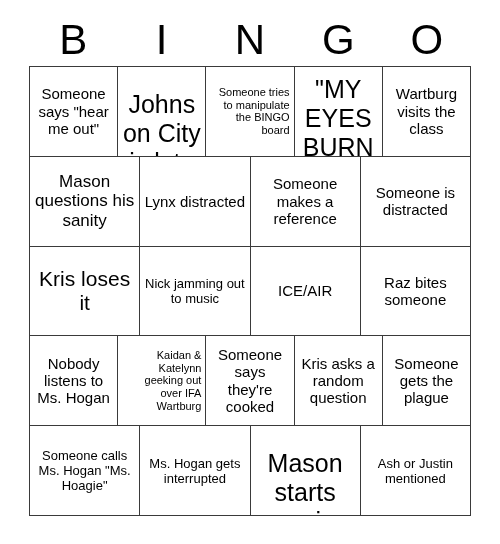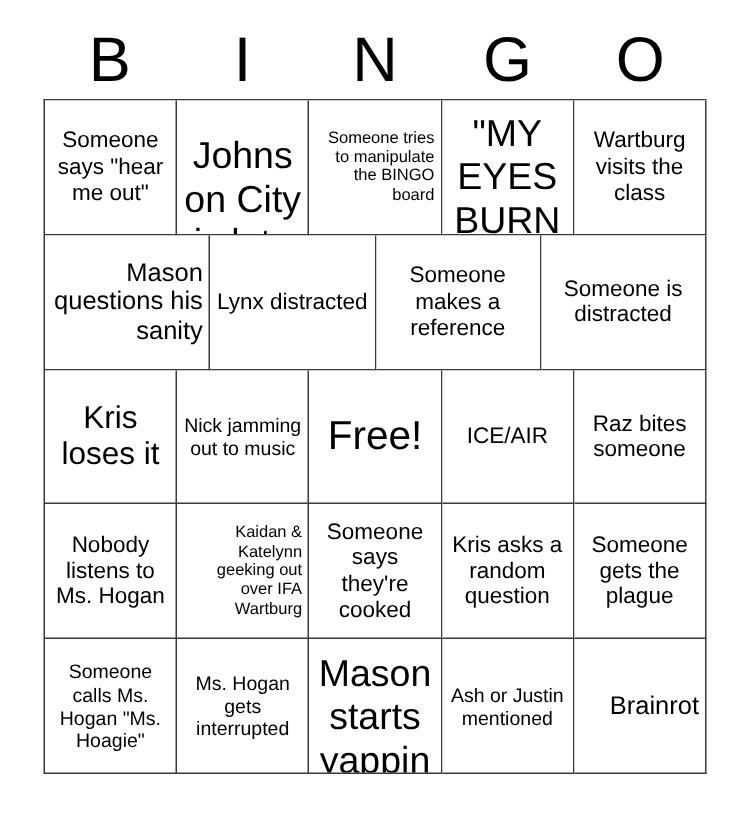--- a/index.html
+++ b/index.html
@@ -85,21 +85,21 @@
     line-height: 1.16;
     word-wrap: break-word;
     overflow-wrap: break-word;
     hyphens: none;
   }
 
   
   .fs-xs  { font-size: 11px; text-align: right; }
   .fs-s   { font-size: 13px; }
   .fs-m   { font-size: 15px; }
-  .fs-l   { font-size: 17px; text-align: right; }
+  .fs-l   { font-size: 17px; }
   .fs-xl  { font-size: 25px; margin-top: 44px; }
   .fs-xxl { font-size: 21px; }
   .fs-free { font-size: 27px; }
 </style>
 </head>
 <body style="background: rgb(255, 255, 255); color: rgb(0, 0, 0);">
 
 <div id="bingo-card">
 
   <div id="bingo-header">
@@ -146,23 +146,20 @@
     </div>
 
     <div class="bingo-row">
       <div class="bingo-cell" style="border-right-color: rgb(58, 58, 58); border-bottom-color: rgb(58, 58, 58);">
           <span class="cell-text fs-xxl">Kris loses it</span>
         </div>
       <div class="bingo-cell" style="border-right-color: rgb(58, 58, 58); border-bottom-color: rgb(58, 58, 58);">
           <span class="cell-text fs-s">Nick jamming out to music</span>
         </div>
       <div class="bingo-cell" style="border-right-color: rgb(58, 58, 58); border-bottom-color: rgb(58, 58, 58);">
-          <span class="cell-text fs-free">Free!</span>
-        </div>
-      <div class="bingo-cell" style="border-right-color: rgb(58, 58, 58); border-bottom-color: rgb(58, 58, 58);">
           <span class="cell-text fs-m">ICE/AIR</span>
         </div>
       <div class="bingo-cell" style="border-right-color: rgb(58, 58, 58); border-bottom-color: rgb(58, 58, 58);">
           <span class="cell-text fs-m">Raz bites someone</span>
         </div>
     </div>
 
     <div class="bingo-row">
       <div class="bingo-cell" style="border-right-color: rgb(58, 58, 58); border-bottom-color: rgb(58, 58, 58);">
           <span class="cell-text fs-m">Nobody listens to Ms. Hogan</span>
@@ -187,19 +184,16 @@
         </div>
       <div class="bingo-cell" style="border-right-color: rgb(58, 58, 58); border-bottom-color: rgb(58, 58, 58);">
           <span class="cell-text fs-s">Ms. Hogan gets interrupted</span>
         </div>
       <div class="bingo-cell" style="border-right-color: rgb(58, 58, 58); border-bottom-color: rgb(58, 58, 58);">
           <span class="cell-text fs-xl">Mason starts yapping</span>
         </div>
       <div class="bingo-cell" style="border-right-color: rgb(58, 58, 58); border-bottom-color: rgb(58, 58, 58);">
           <span class="cell-text fs-s">Ash or Justin mentioned</span>
         </div>
-      <div class="bingo-cell" style="border-right-color: rgb(58, 58, 58); border-bottom-color: rgb(58, 58, 58);">
-          <span class="cell-text fs-l">Brainrot</span>
-        </div>
     </div>
 
   </div>
 </div>
 
 </body></html>

